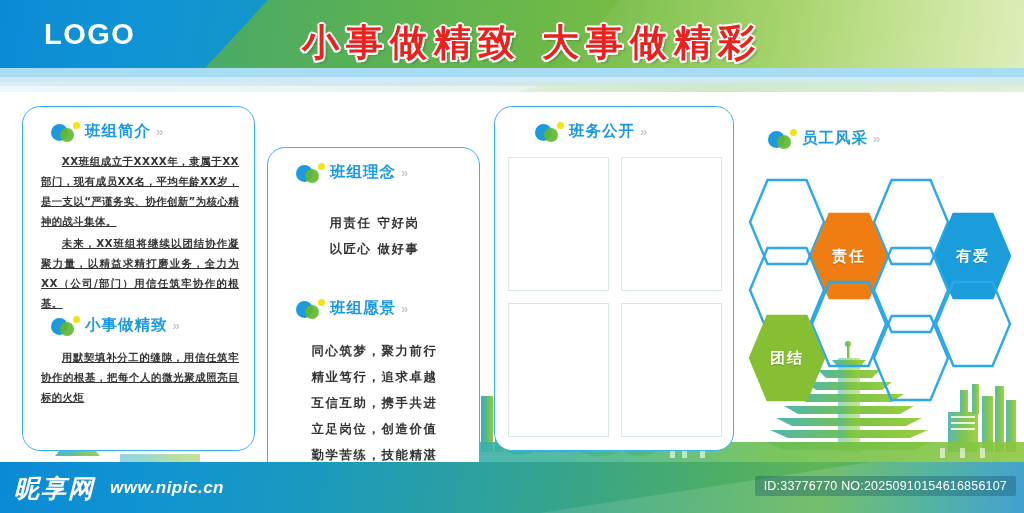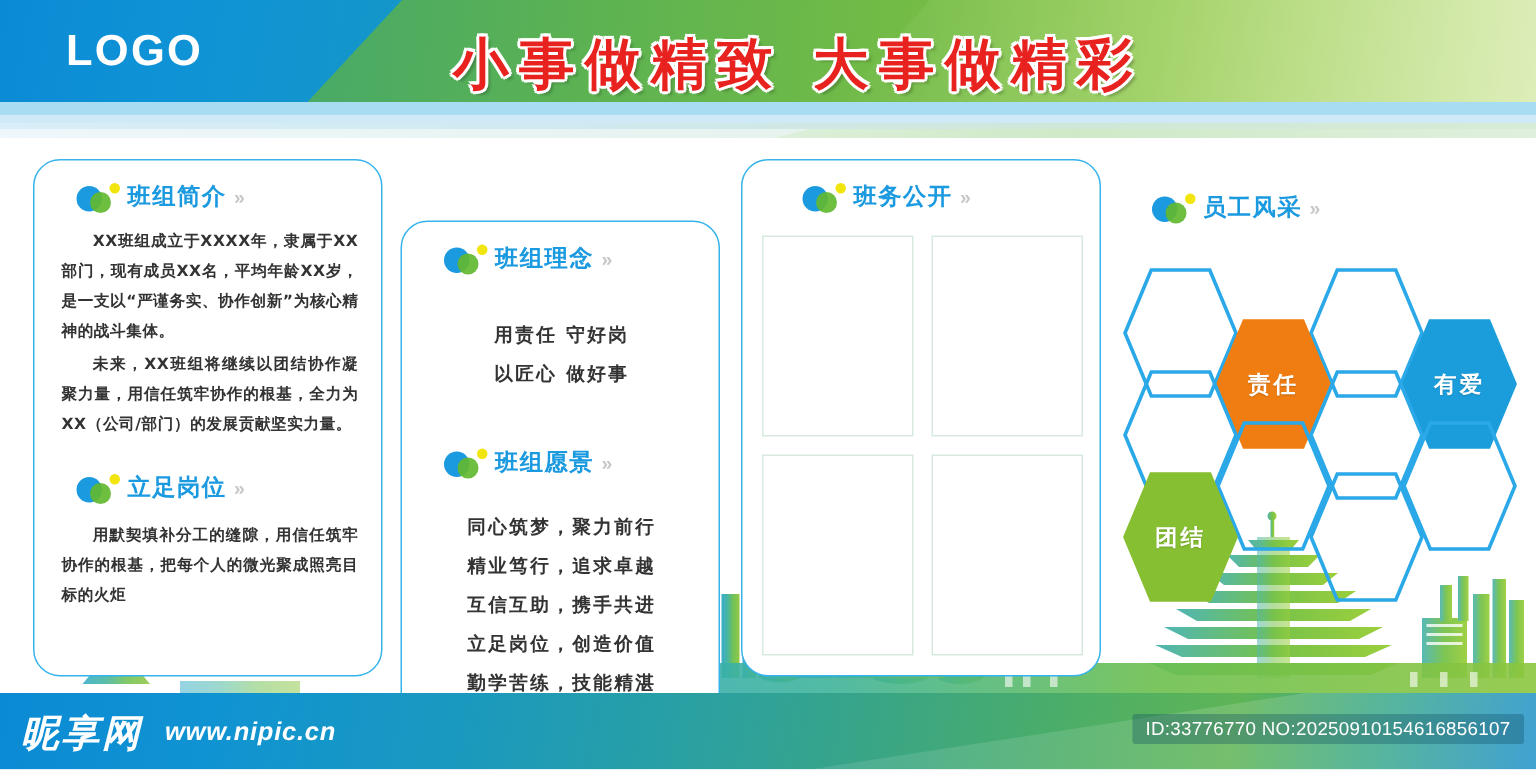--- a/index.html
+++ b/index.html
@@ -75,21 +75,21 @@
   .sec-icon .c3{position:absolute;left:22px;top:0px;width:7px;height:7px;border-radius:50%;background:#f2e40d;}
   .sec-title{
     color:#1b9ae0;font-size:15.5px;font-weight:bold;letter-spacing:1px;
     font-family:"DejaVu Sans","Liberation Sans",sans-serif;margin-left:2px;
   }
   .sec-chev{color:#c8c8c8;font-size:13px;font-weight:bold;margin-left:5px;letter-spacing:-2px;}
 
   .body-text{
     color:#333333;font-size:10.4px;line-height:20px;letter-spacing:.4px;
     font-family:"DejaVu Sans","Liberation Sans",sans-serif;
-    text-align:justify;font-weight:bold;
+    text-align:justify;font-weight:bold;text-decoration:underline;
   }
   .body-text p{margin:0 0 2px 0;text-indent:2em;}
 
   
   .p1-h1{position:absolute;left:28px;top:14px;}
   .p1-t1{position:absolute;left:18px;top:44px;width:198px;}
   .p1-h2{position:absolute;left:28px;top:208px;}
   .p1-t2{position:absolute;left:18px;top:240px;width:198px;}
 
   
@@ -279,30 +279,30 @@
       <span class="sec-icon">
         <span class="c1"></span>
           <span class="c2"></span>
           <span class="c3"></span>
       </span>
       <span class="sec-title">班组简介</span>
       <span class="sec-chev">»</span>
     </div>
     <div class="body-text p1-t1">
       <p>XX班组成立于XXXX年，隶属于XX部门，现有成员XX名，平均年龄XX岁，是一支以“严谨务实、协作创新”为核心精神的战斗集体。</p>
-      <p>未来，XX班组将继续以团结协作凝聚力量，用信任筑牢协作的根基，全力为XX（公司/部门）的发展贡献坚实力量。</p>
+      <p>未来，XX班组将继续以团结协作凝聚力量，以精益求精打磨业务，全力为XX（公司/部门）用信任筑牢协作的根基。</p>
     </div>
 
     <div class="sec-head p1-h2">
       <span class="sec-icon">
         <span class="c1"></span>
           <span class="c2"></span>
           <span class="c3"></span>
       </span>
-      <span class="sec-title">立足岗位</span>
+      <span class="sec-title">小事做精致</span>
       <span class="sec-chev">»</span>
     </div>
     <div class="body-text p1-t2">
       <p>用默契填补分工的缝隙，用信任筑牢协作的根基，把每个人的微光聚成照亮目标的火炬</p>
     </div>
   </div>
 
   <div class="panel" id="panel-idea">
     <div class="sec-head p2-h1">
       <span class="sec-icon">

